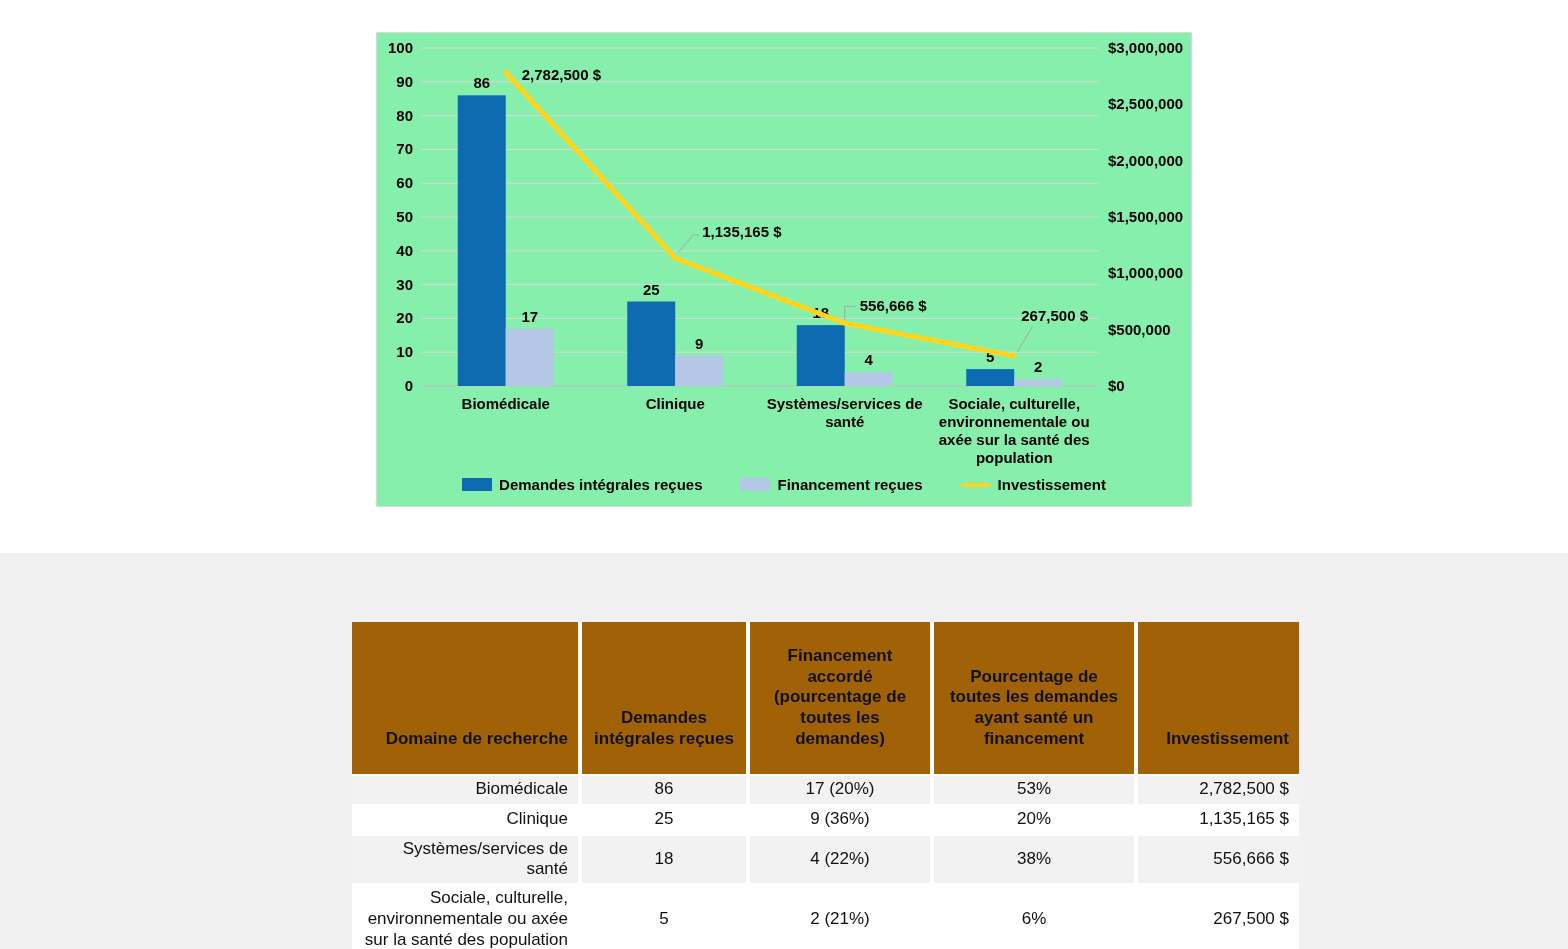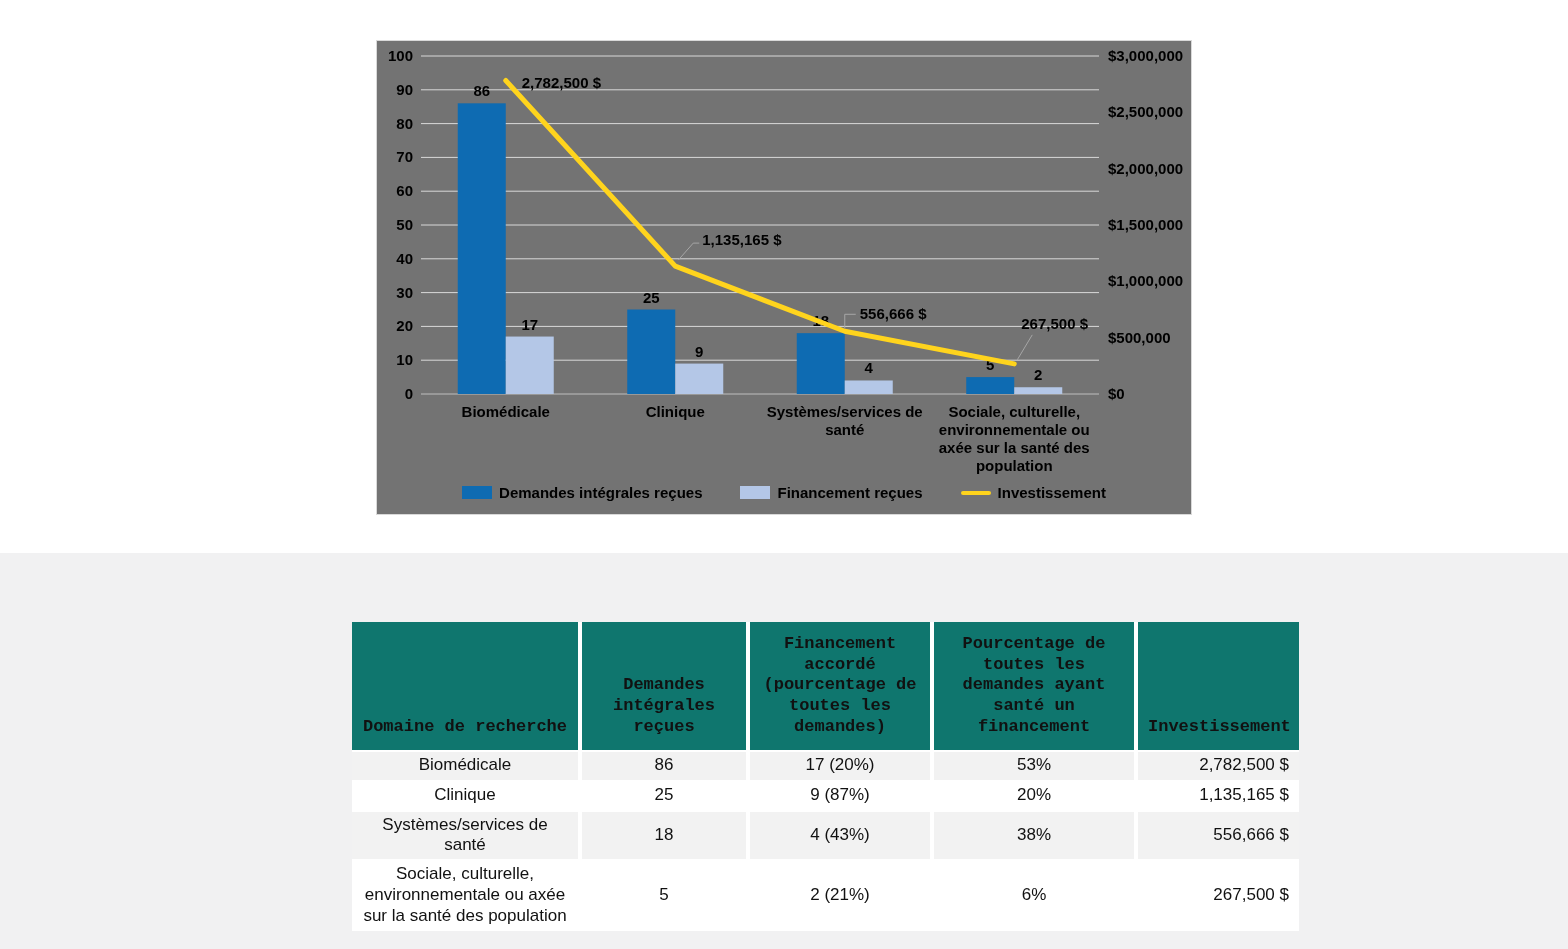--- a/index.html
+++ b/index.html
@@ -1,45 +1,45 @@
 <!DOCTYPE html>
 <html><head>
 <meta charset="utf-8">
 <style>
   html,body{margin:0;padding:0;background:#ffffff;}
   .page{position:relative;width:1568px;height:949px;overflow:hidden;
         font-family:"Liberation Sans",sans-serif;color:#000;}
   
-  .chart-box{position:absolute;left:376px;top:40px;width:814px;height:473px;
-             background:#737373;border:1px solid #d9d9d9;box-sizing:content-box;}
+  .chart-box{position:absolute;left:376px;top:32px;width:814px;height:473px;
+             background:#86efac;border:1px solid #d9d9d9;box-sizing:content-box;}
   .chart-box svg{position:absolute;left:0;top:0;}
   svg text{font-family:"Liberation Sans",sans-serif;font-size:15px;font-weight:600;fill:#000;}
   #category-labels{position:absolute;left:44px;top:362px;width:678px;display:flex;}
   .cat-label{flex:1 1 0;text-align:center;font-size:15px;font-weight:600;
              line-height:1.2;padding:0 6px;box-sizing:border-box;}
   #legend{position:absolute;left:0;right:0;top:443px;display:flex;
           justify-content:center;align-items:center;gap:38px;}
   .legend-item{display:flex;align-items:center;gap:7px;font-size:15px;font-weight:600;}
   .swatch-bar{width:30px;height:13px;display:inline-block;}
   .swatch-line{width:30px;height:4px;border-radius:2px;display:inline-block;}
   
   .band{position:absolute;left:0;top:553px;width:1568px;height:396px;background:#f1f1f2;}
   table.tbl{position:absolute;left:352px;top:69px;width:947px;table-layout:fixed;
             border-collapse:separate;border-spacing:0;font-size:17px;color:#111;}
-  .tbl th{background:#0f766e;font-weight:bold;vertical-align:bottom;
-          padding:12px 10px;line-height:1.22;border-right:4px solid #fff;
-          border-bottom:2px solid #fff;height:94px;box-sizing:border-box;font-family:Liberation Mono, monospace;}
+  .tbl th{background:#a16207;font-weight:bold;vertical-align:bottom;
+          padding:24px 10px;line-height:1.22;border-right:4px solid #fff;
+          border-bottom:2px solid #fff;height:94px;box-sizing:border-box;}
   .tbl td{padding:3px 10px;border-right:4px solid #fff;border-bottom:2px solid #fff;
           line-height:1.22;box-sizing:border-box;}
   .tbl th:last-child,.tbl td:last-child{border-right:none;}
   .tbl tr.odd td{background:#f2f2f2;}
   .tbl tr.even td{background:#ffffff;}
   .tbl tr.h30 td{height:30px;}
   .tbl tr.h44 td{height:44px;}
-  .al-left{text-align:center;}
+  .al-left{text-align:right;}
   .al-center{text-align:center;}
   .al-right{text-align:right;}
 </style>
 </head>
 <body>
 
 <div class="page">
 
   <section class="chart-box">
     <svg id="chart-svg" width="814" height="473" viewBox="0 0 814 473">
@@ -141,28 +141,28 @@
           <tr class="odd h30">
             <td class="al-left">Biomédicale</td>
             <td class="al-center">86</td>
             <td class="al-center">17 (20%)</td>
             <td class="al-center">53%</td>
             <td class="al-right">2,782,500 $</td>
           </tr>
           <tr class="even h30">
             <td class="al-left">Clinique</td>
             <td class="al-center">25</td>
-            <td class="al-center">9 (87%)</td>
+            <td class="al-center">9 (36%)</td>
             <td class="al-center">20%</td>
             <td class="al-right">1,135,165 $</td>
           </tr>
           <tr class="odd h44">
             <td class="al-left">Systèmes/services de santé</td>
             <td class="al-center">18</td>
-            <td class="al-center">4 (43%)</td>
+            <td class="al-center">4 (22%)</td>
             <td class="al-center">38%</td>
             <td class="al-right">556,666 $</td>
           </tr>
           <tr class="even ">
             <td class="al-left">Sociale, culturelle, environnementale ou axée sur la santé des population</td>
             <td class="al-center">5</td>
             <td class="al-center">2 (21%)</td>
             <td class="al-center">6%</td>
             <td class="al-right">267,500 $</td>
           </tr>

